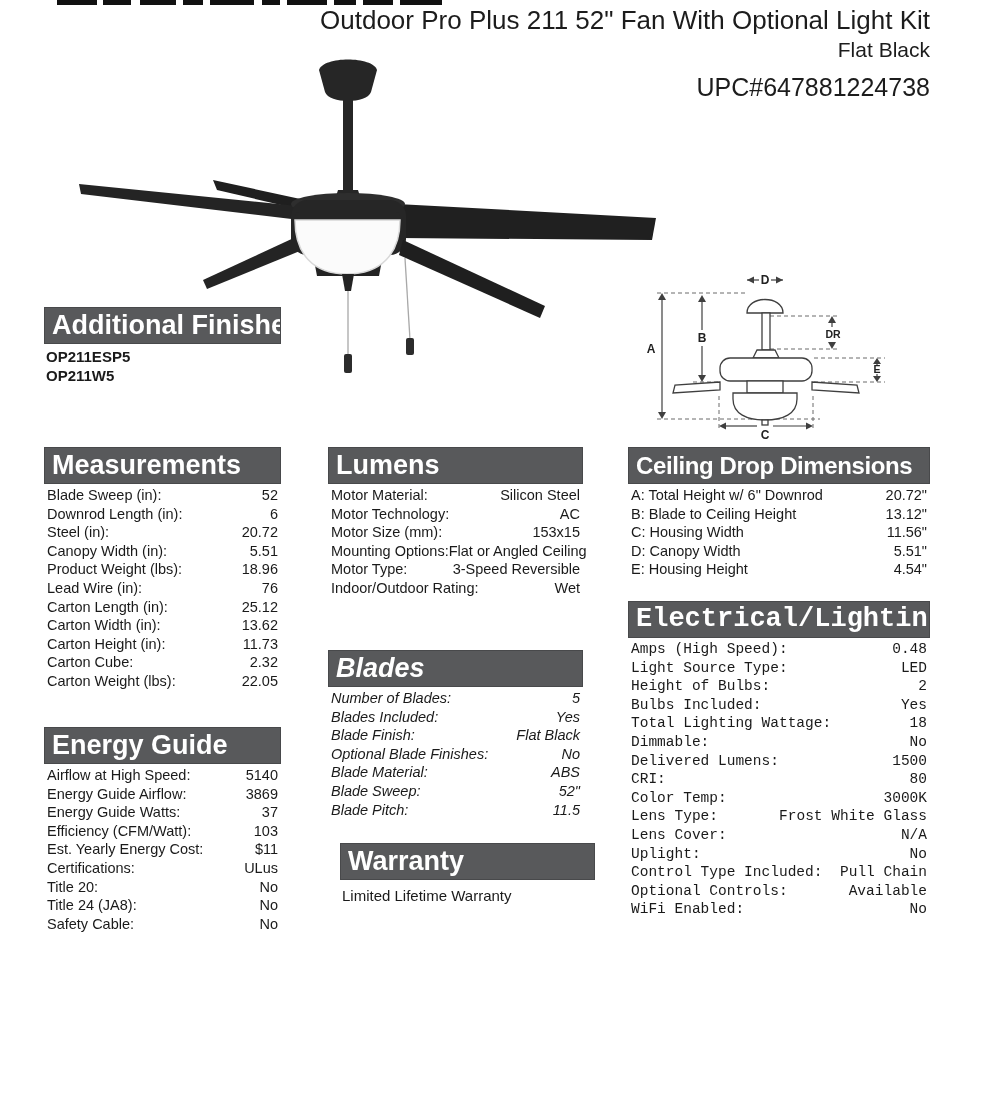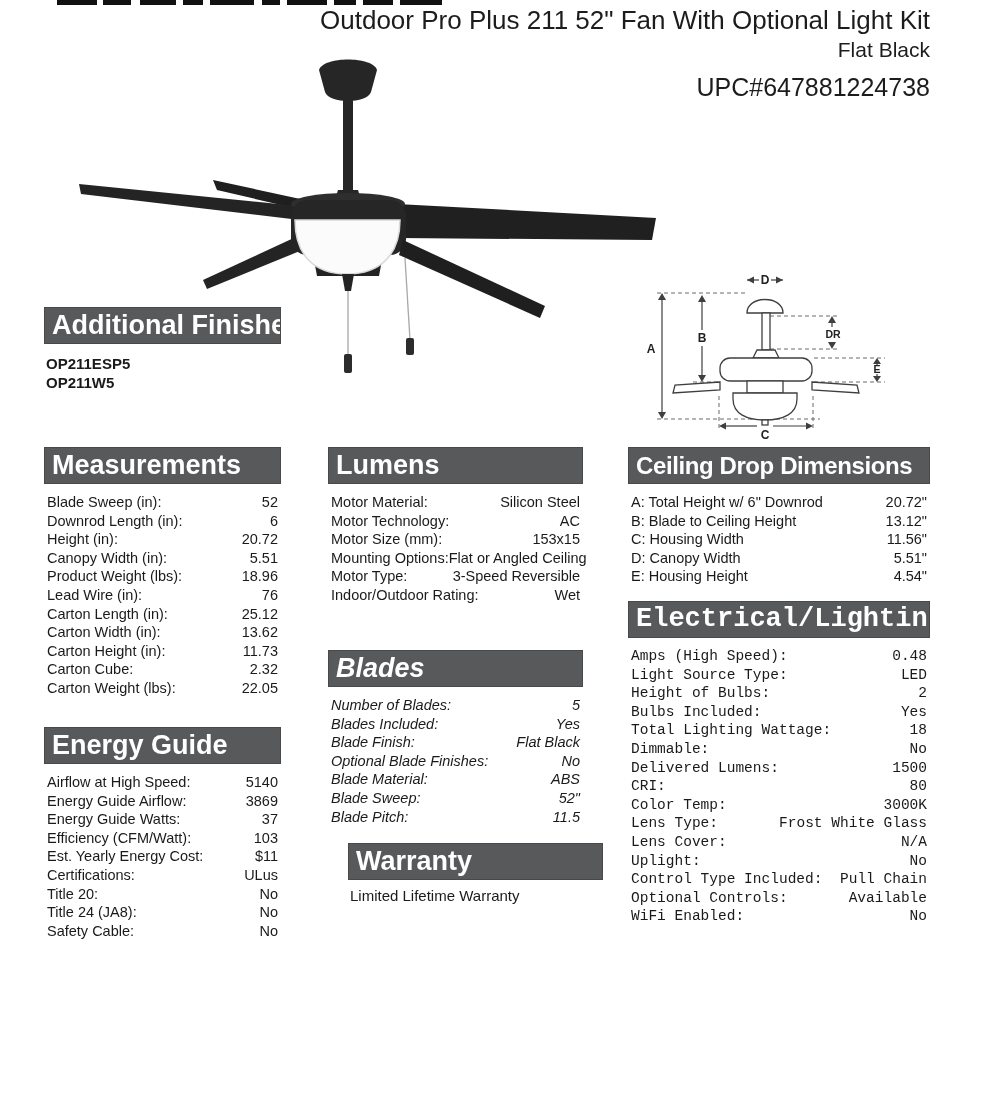--- a/index.html
+++ b/index.html
@@ -16,21 +16,21 @@
   .title-finish{font-size:21px;line-height:28px;margin-top:2px;color:#1c1c1c;}
   .title-upc{font-size:25px;line-height:26px;margin-top:10px;color:#1c1c1c;}
   
   .section{position:absolute;}
   .bar{
     background:#58595b;border:1px solid #48494b;box-sizing:border-box;
     color:#fff;font-weight:bold;height:37px;line-height:35px;
     padding-left:7px;font-size:27px;white-space:nowrap;overflow:hidden;
   }
   .bar.small{font-size:24px;letter-spacing:-0.4px;}
-  .rows{margin-top:10px;}
+  .rows{margin-top:3px;}
   .row{display:flex;justify-content:space-between;align-items:baseline;
        height:18.6px;font-size:14.5px;padding:0 3px;}
   .row .lbl{white-space:nowrap;}
   .row .val{white-space:nowrap;}
   .finish-item{font-size:15px;font-weight:bold;line-height:19px;padding-left:2px;}
   .warranty-text{font-size:15px;line-height:19px;padding-left:2px;margin-top:6px;}
   
   .fan-img{position:absolute;left:55px;top:48px;}
   .diagram{position:absolute;left:635px;top:258px;}
 </style>
@@ -169,21 +169,21 @@
         <span class="lbl">Blade Sweep (in):</span>
         <span class="val">52</span>
       </div>
 
       <div class="row">
         <span class="lbl">Downrod Length (in):</span>
         <span class="val">6</span>
       </div>
 
       <div class="row">
-        <span class="lbl">Height (in):</span>
+        <span class="lbl">Steel (in):</span>
         <span class="val">20.72</span>
       </div>
 
       <div class="row">
         <span class="lbl">Canopy Width (in):</span>
         <span class="val">5.51</span>
       </div>
 
       <div class="row">
         <span class="lbl">Product Weight (lbs):</span>
@@ -343,21 +343,21 @@
         <span class="val">52"</span>
       </div>
 
       <div class="row">
         <span class="lbl">Blade Pitch:</span>
         <span class="val">11.5</span>
       </div>
     </div>
 </div>
 
-<div class="section" style="left:348px;top:843px;width:255px;">
+<div class="section" style="left:340px;top:843px;width:255px;">
   <div class="bar">Warranty</div>
   <div class="warranty-text">Limited Lifetime Warranty</div>
 </div>
 
 <div class="section" style="left:628px;top:447px;width:302px;">
   <div class="bar small">Ceiling Drop Dimensions</div>
   <div class="rows">
 
       <div class="row">
         <span class="lbl">A: Total Height w/ 6" Downrod</span>

